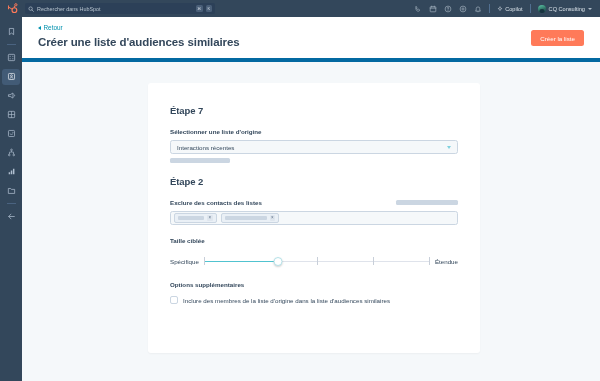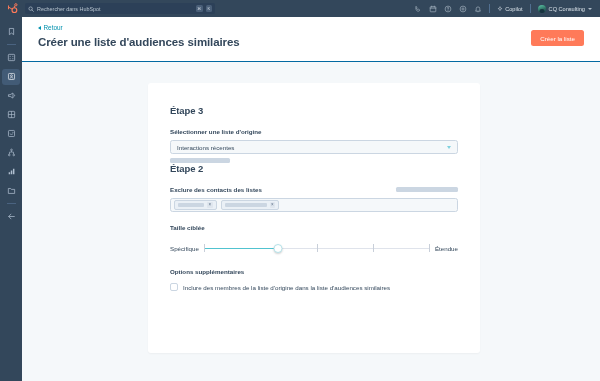--- a/index.html
+++ b/index.html
@@ -77,21 +77,21 @@
   .sb-item.active::before {
     content: ""; position: absolute; left: 2px; top: 1.5px;
     width: 18px; height: 16px; background: #425b76; border-radius: 3px;
   }
   .sb-item svg { position: relative; z-index: 1; }
   .sb-sep { width: 9px; height: 1px; background: #4a6380; margin: 3px 0; }
 
   
   .page-header {
     position: absolute; top: 17px; left: 22px; width: 578px; height: 45px;
-    background: #fff; border-bottom: 1px solid #0369a1; text-decoration: underline;
+    background: #fff; border-bottom: 4px solid #0369a1; text-decoration: underline;
   }
   .back-link {
     position: absolute; left: 16px; top: 7px;
     display: flex; align-items: center; gap: 2.5px;
     font-size: 6.4px; color: #0091ae; cursor: pointer;
   }
   .back-chevron {
     width: 0; height: 0; border-top: 2.4px solid transparent;
     border-bottom: 2.4px solid transparent; border-right: 3px solid #0091ae;
   }
@@ -342,29 +342,29 @@
       <span>Retour</span>
     </div>
     <div class="page-title">Créer une liste d'audiences similaires</div>
     <button class="primary-btn">Créer la liste</button>
   </div>
 
   <div class="content">
     <div class="card">
       <div class="card-inner">
 
-        <div class="step-title">Étape 3</div>
+        <div class="step-title">Étape 7</div>
         <div class="field-label">Sélectionner une liste d'origine</div>
         <div class="select">
           <span>Interactions récentes</span>
           <span class="sel-caret"></span>
         </div>
         <div class="redact redact-under"></div>
 
-        <div class="step-title" style="">Étape 2</div>
+        <div class="step-title" style="margin-top:13px;">Étape 2</div>
         <div class="label-row">
           <div class="field-label">Exclure des contacts des listes</div>
           <div class="redact redact-right"></div>
         </div>
         <div class="chips-field">
           <span class="chip">
             <span class="chip-redact" style="width:26px;"></span>
             <span class="chip-x">×</span>
           </span>
           <span class="chip">

